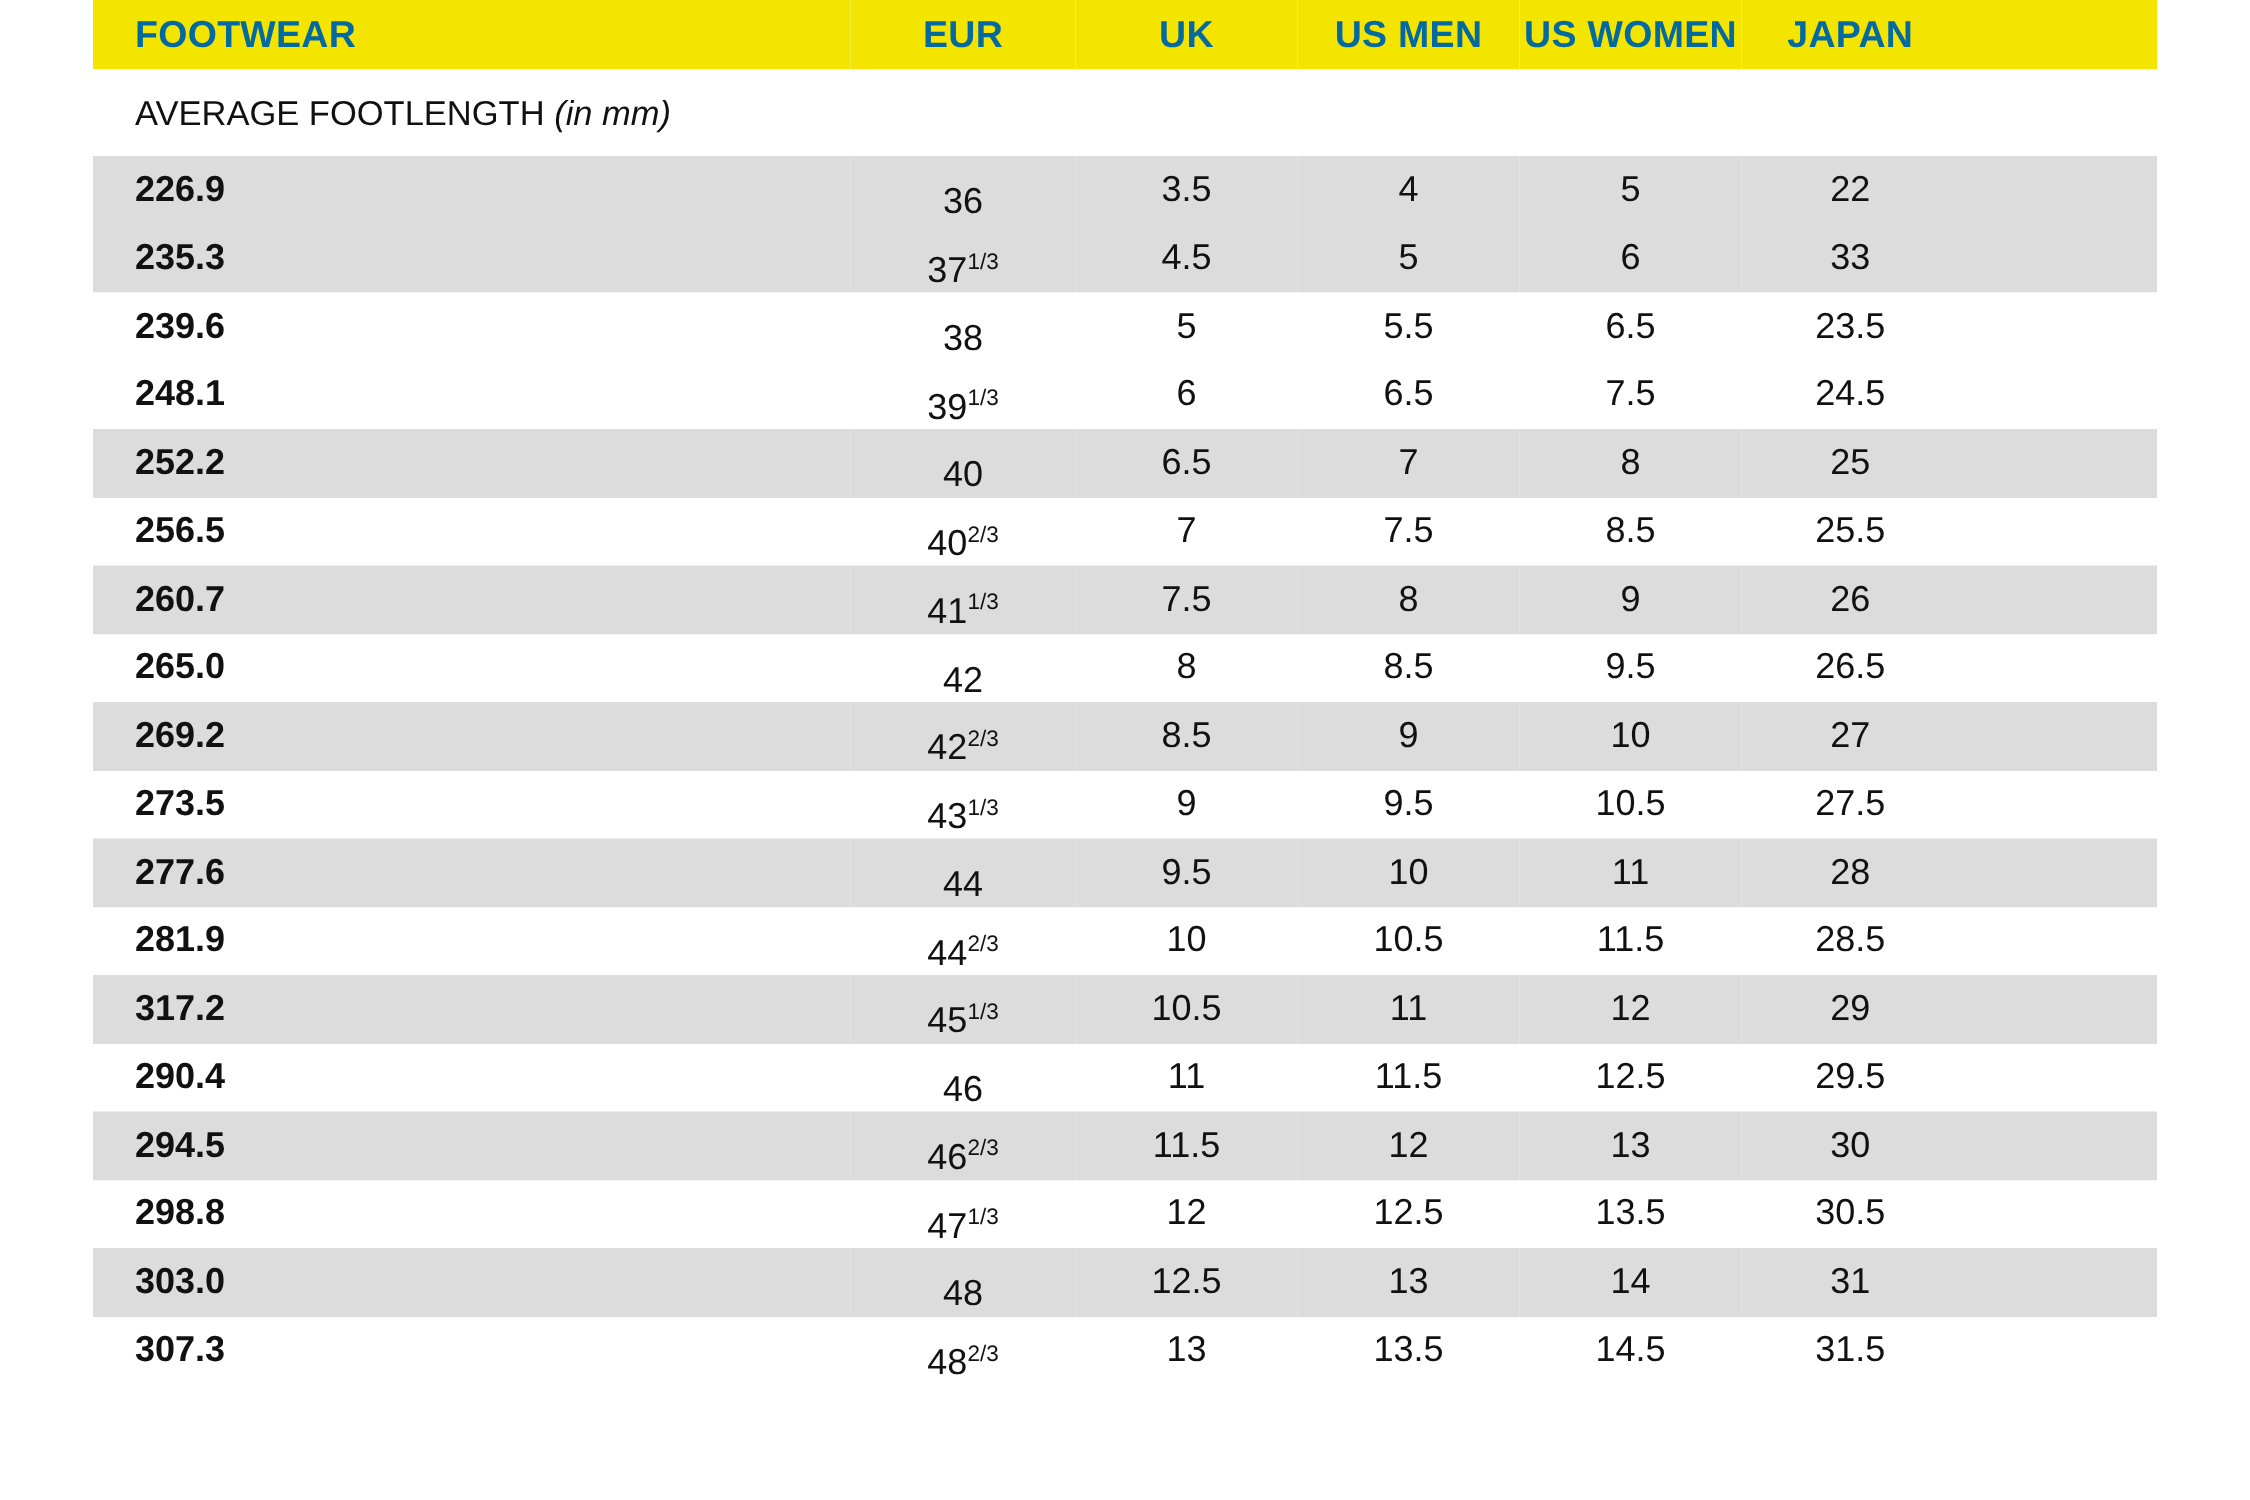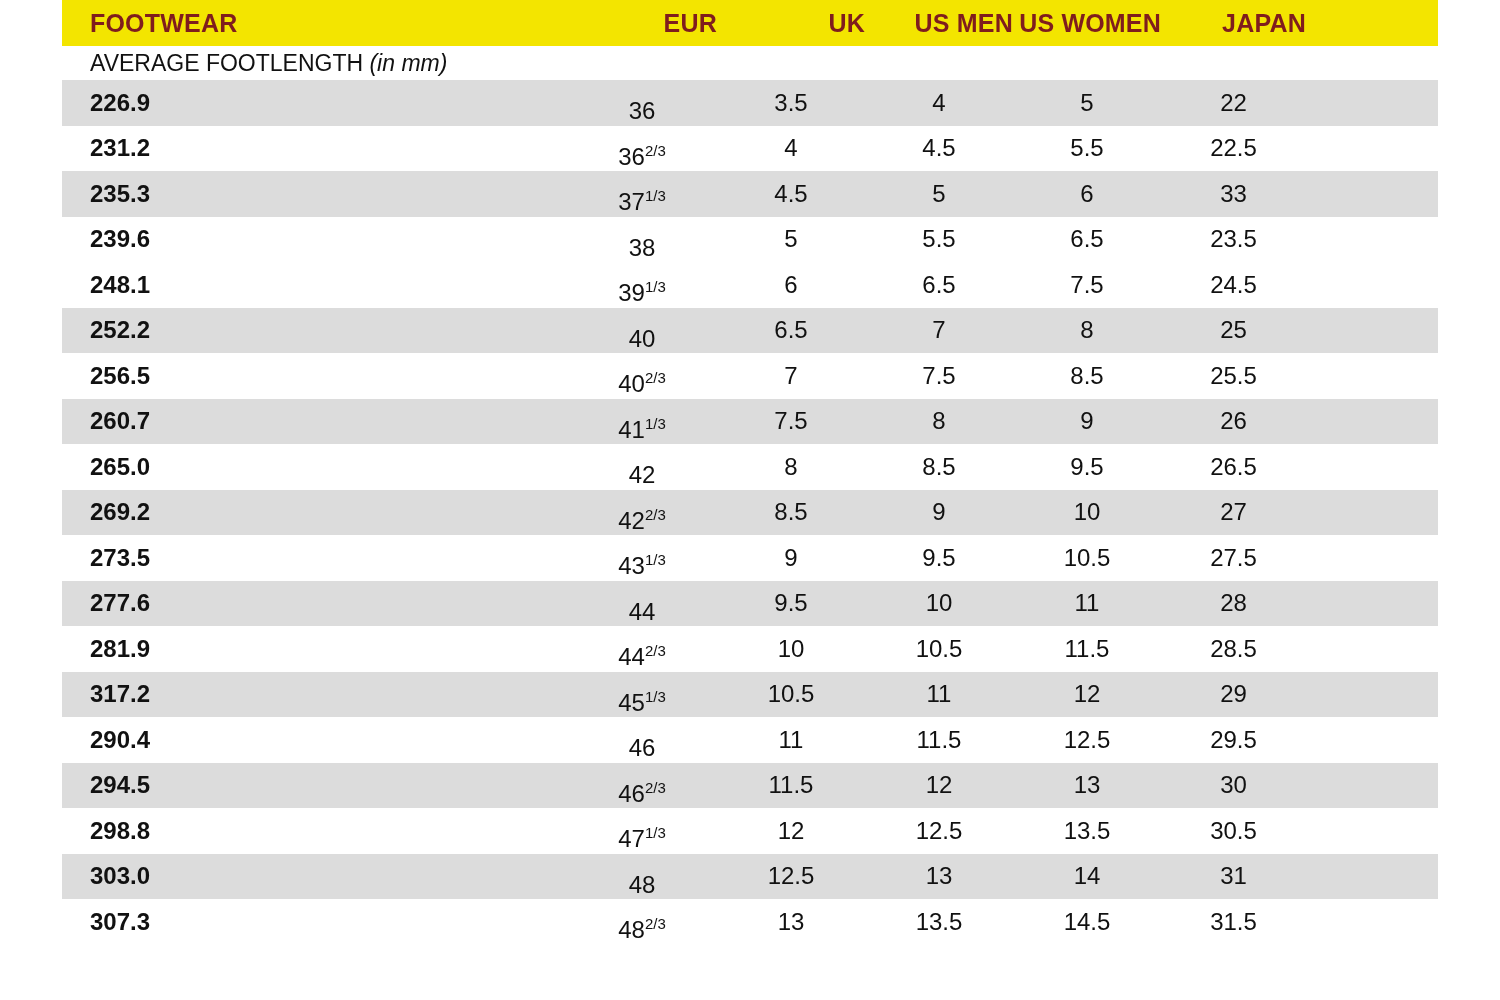--- a/index.html
+++ b/index.html
@@ -35,33 +35,33 @@
   table.size-table col.c-pad    { width: 132px; }
 
   thead th {
     background: #f3e500;
     height: 46px;
     font-size: 25px;
     font-weight: bold;
     letter-spacing: .2px;
     padding: 0;
     vertical-align: middle;
-    color: #7f1d1d;
+    color: #0369a1;
   }
   thead th.head-foot {
     text-align: left;
     padding-left: 28px;
   }
   thead th.head-num {
-    text-align: right;
+    text-align: center;
   }
   thead th.head-pad { }
 
   tr.subhead td {
-    height: 34px;
+    height: 58px;
     font-size: 23px;
     padding: 0 0 0 28px;
     background: #ffffff;
     color: #111;
     vertical-align: middle;
     margin-top: 38px;
   }
   tr.subhead td .unit {
     font-style: italic;
   }
@@ -130,29 +130,20 @@
       </tr>
     <tr class="data shade">
           <td class="col-foot">226.9</td>
           <td class="col-num"><span class="eur-cell"><span>36</span></span></td>
           <td class="col-num">3.5</td>
           <td class="col-num">4</td>
           <td class="col-num">5</td>
           <td class="col-num">22</td>
           <td class="col-num"></td>
         </tr>
-        <tr class="data plain">
-          <td class="col-foot">231.2</td>
-          <td class="col-num"><span class="eur-cell"><span>36</span><span class="frac">2/3</span></span></td>
-          <td class="col-num">4</td>
-          <td class="col-num">4.5</td>
-          <td class="col-num">5.5</td>
-          <td class="col-num">22.5</td>
-          <td class="col-num"></td>
-        </tr>
         <tr class="data shade">
           <td class="col-foot">235.3</td>
           <td class="col-num"><span class="eur-cell"><span>37</span><span class="frac">1/3</span></span></td>
           <td class="col-num">4.5</td>
           <td class="col-num">5</td>
           <td class="col-num">6</td>
           <td class="col-num">33</td>
           <td class="col-num"></td>
         </tr>
         <tr class="data plain">

